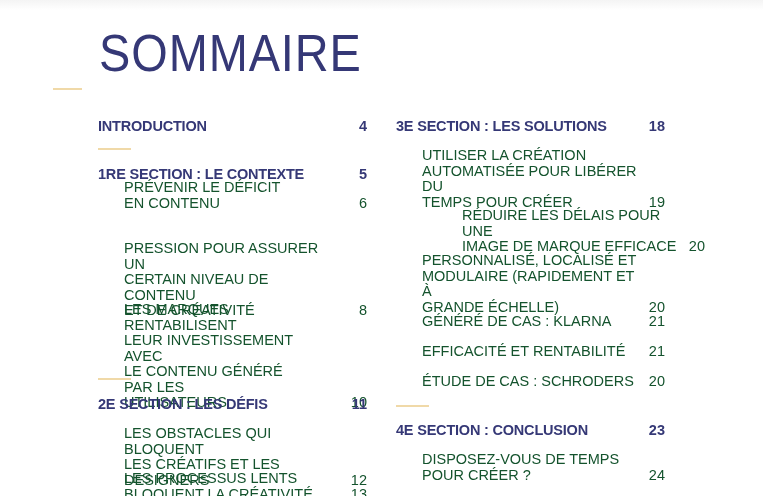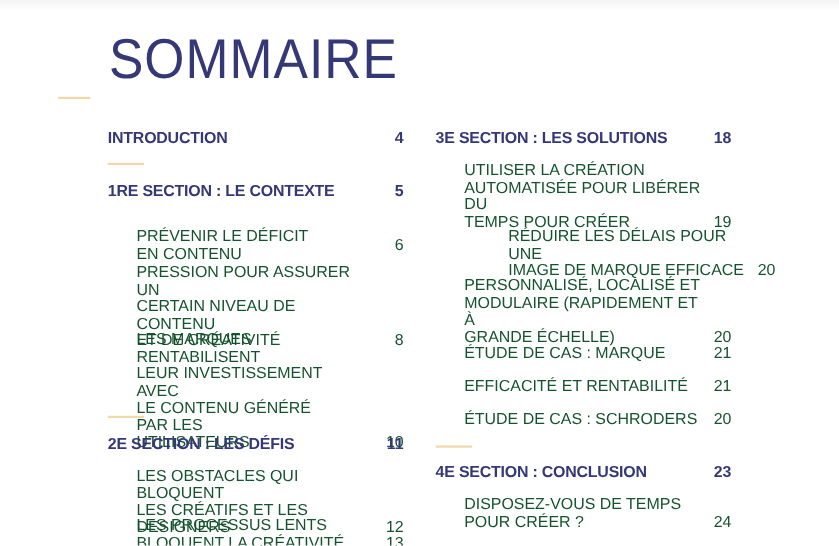--- a/index.html
+++ b/index.html
@@ -86,21 +86,21 @@
     <span class="label">INTRODUCTION</span>
     <span class="page">4</span>
   </div>
   <div class="gold-rule" style="left:98px; top:148px; width:33px;"></div>
 
   <div class="entry section" style="top:166px;">
     <span class="label">1RE SECTION : LE CONTEXTE</span>
     <span class="page">5</span>
   </div>
 
-  <div class="entry sub" style="top:208px;align-items:center;">
+  <div class="entry sub" style="top:180px;">
     <span class="label">PRÉVENIR LE DÉFICIT
 EN CONTENU</span>
     <span class="page">6</span>
   </div>
 
   <div class="entry sub" style="top:241px;">
     <span class="label">PRESSION POUR ASSURER UN
 CERTAIN NIVEAU DE CONTENU
 ET DE CRÉATIVITÉ</span>
     <span class="page">8</span>
@@ -153,21 +153,21 @@
   </div>
 
   <div class="entry sub" style="top:253px;">
     <span class="label">PERSONNALISÉ, LOCALISÉ ET
 MODULAIRE (RAPIDEMENT ET À
 GRANDE ÉCHELLE)</span>
     <span class="page">20</span>
   </div>
 
   <div class="entry sub" style="top:314px;">
-    <span class="label">ÉTUDE DE CAS : MARQUE</span>
+    <span class="label">GÉNÉRÉ DE CAS : KLARNA</span>
     <span class="page">21</span>
   </div>
 
   <div class="entry sub" style="top:344px;">
     <span class="label">EFFICACITÉ ET RENTABILITÉ</span>
     <span class="page">21</span>
   </div>
 
   <div class="entry sub" style="top:374px;">
     <span class="label">ÉTUDE DE CAS : SCHRODERS</span>

